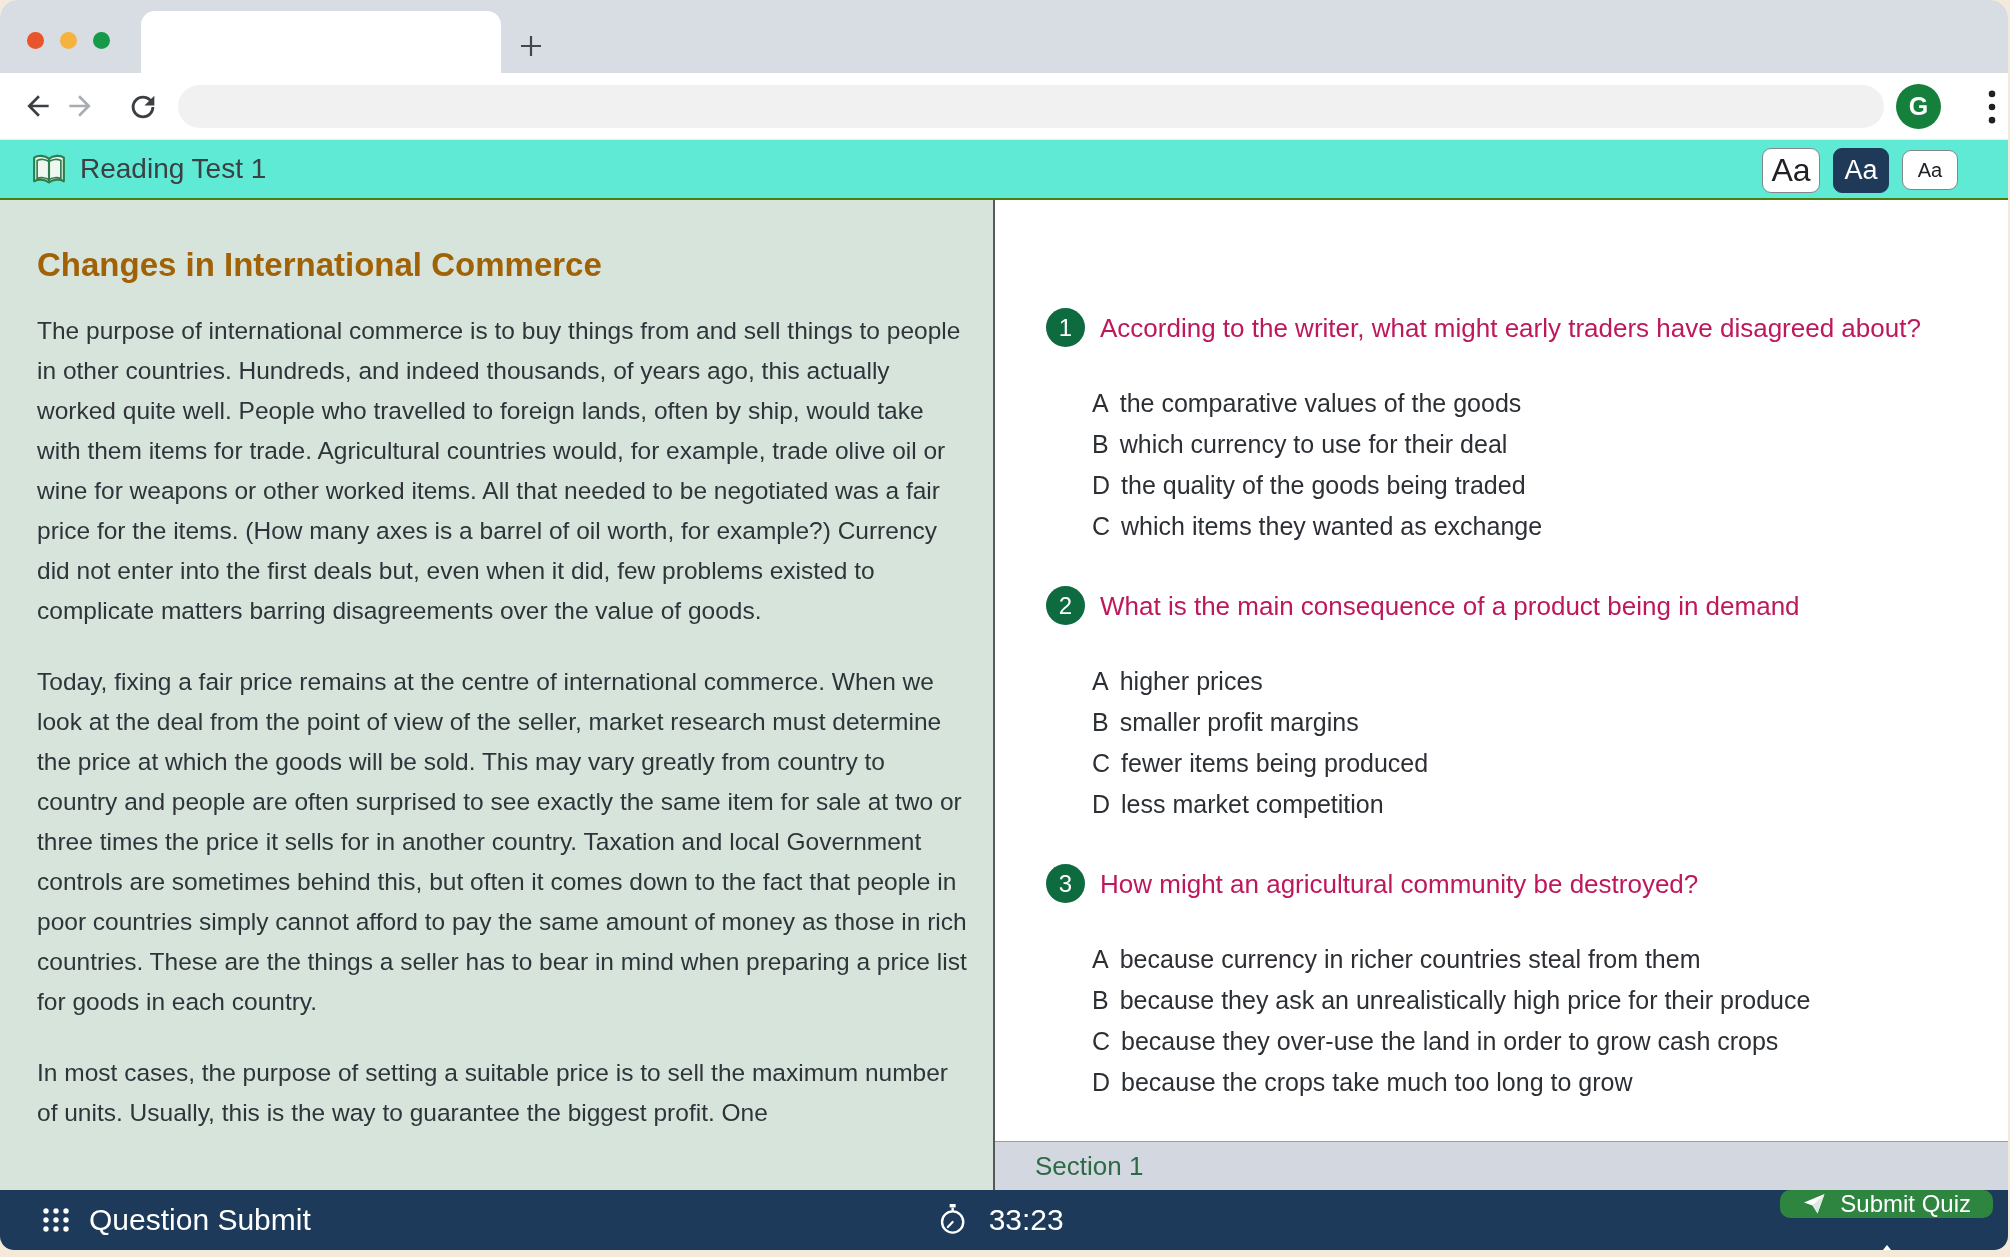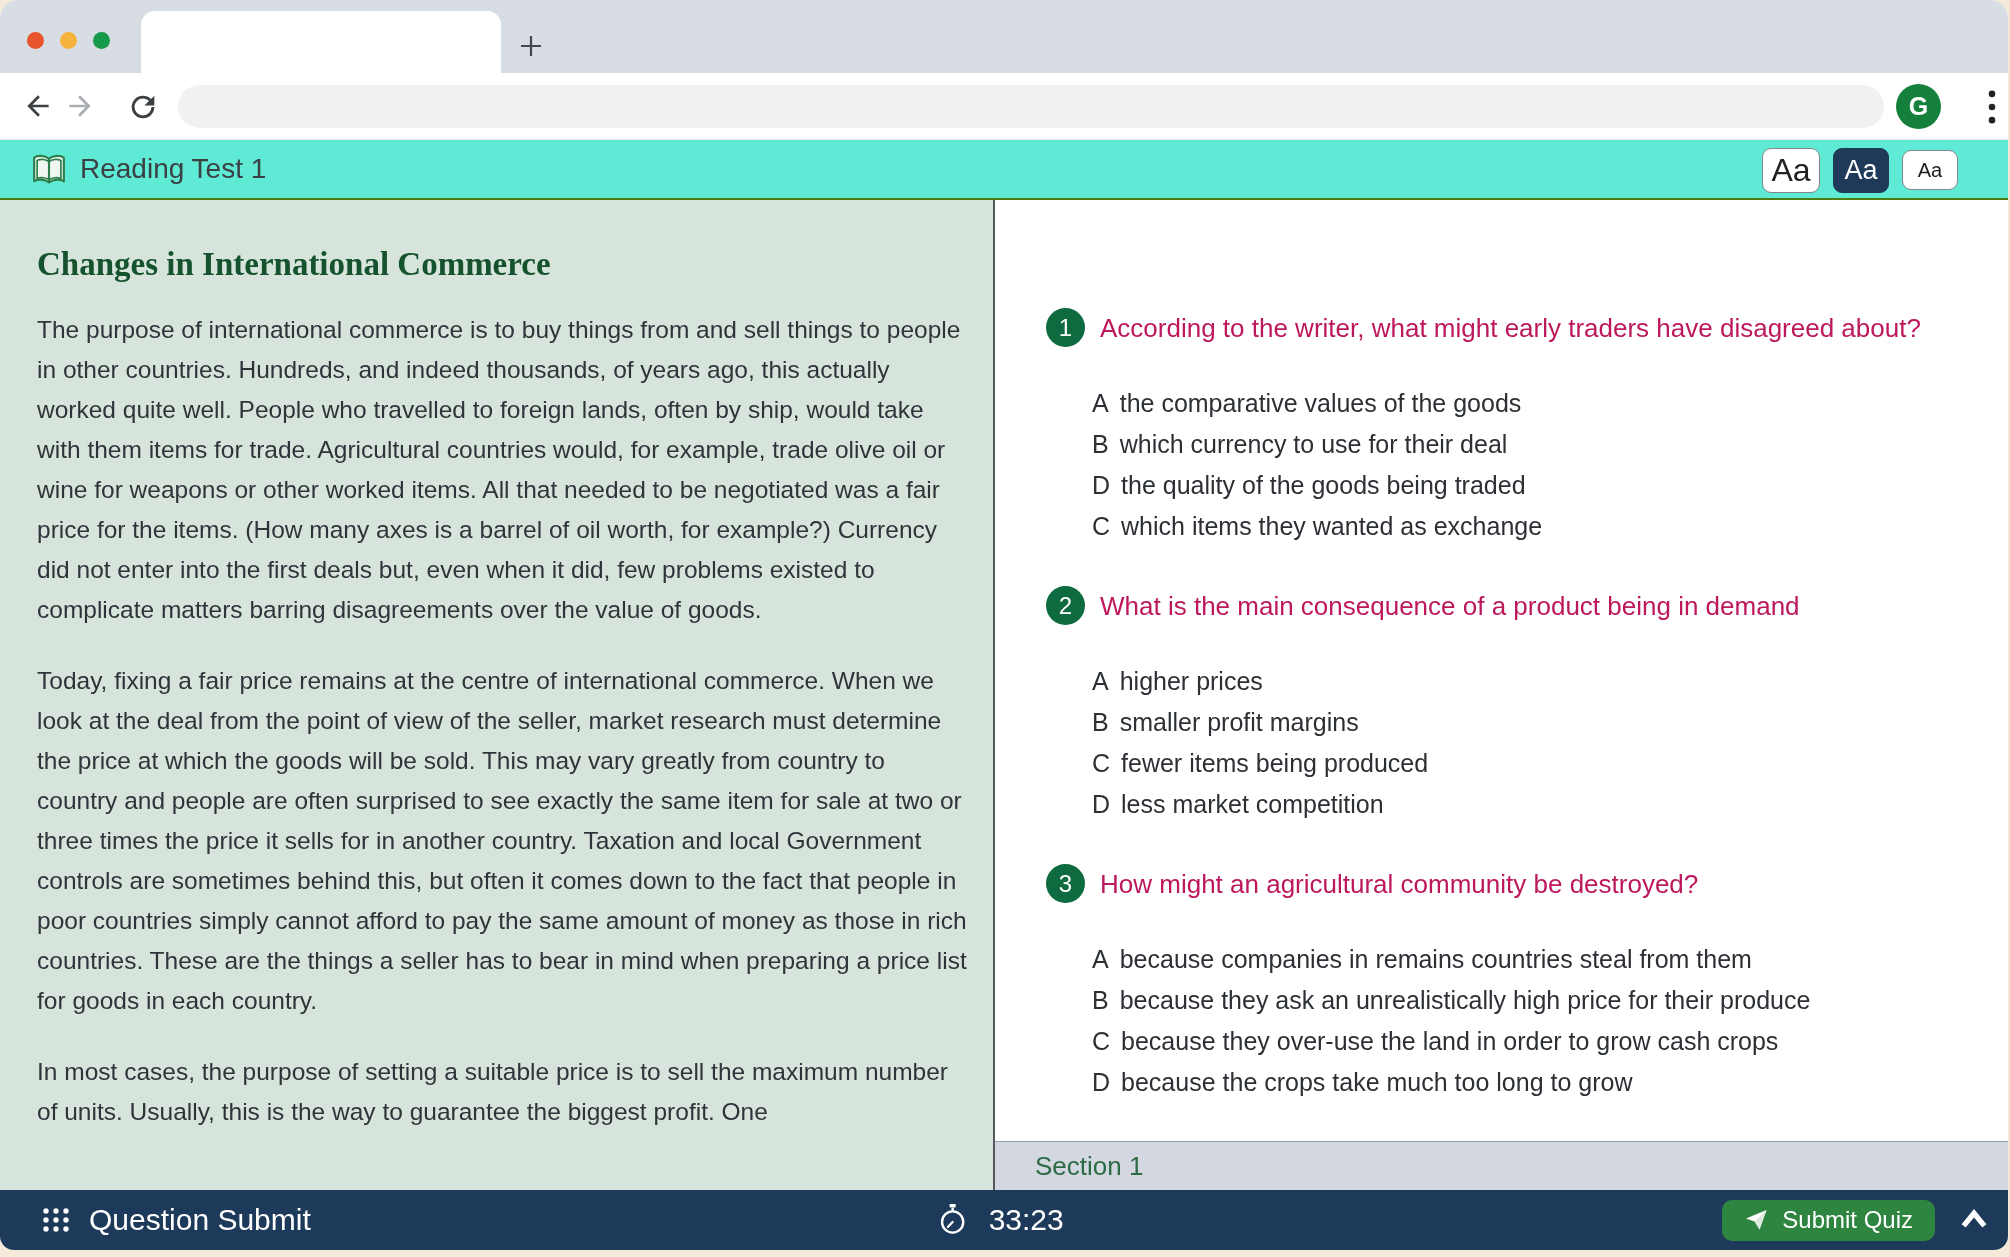--- a/index.html
+++ b/index.html
@@ -61,21 +61,21 @@
   }
   .fbtn.large  { width:58px; height:45px; font-size:32px; }
   .fbtn.medium { width:56px; height:45px; font-size:27px; background:#1e3a58; color:#fff; border-color:#1e3a58; }
   .fbtn.small  { width:56px; height:40px; font-size:20px; }
 
   
   .content { display:flex; height:990px; }
   .passage {
     width:993px; background:#d7e4db; padding:46px 24px 0 37px; overflow:hidden;
   }
-  .passage h1 { font-size:33px; font-weight:600; color:#14532d; margin:0 0 27px 0;font-family:Liberation Serif, serif; }
+  .passage h1 { font-size:33px; font-weight:600; color:#a16207; margin:0 0 27px 0; }
   .passage p  { font-size:24.5px; line-height:40px; color:#2f343a; margin:0 0 31px 0; }
   .divider { width:2px; background:#55595e; }
   .qpanel { flex:1; background:#fff; position:relative; padding:108px 30px 0 51px; }
   .q-head { display:flex; gap:15px; align-items:flex-start; margin-bottom:36px; }
   .badge {
     width:39px; height:39px; border-radius:50%; background:#0e6b40; color:#fff;
     font-size:24px; display:flex; align-items:center; justify-content:center; flex-shrink:0;
   }
   .q-text { font-size:26px; color:#be185d; padding-top:5px; }
   .options { margin-left:46px; margin-bottom:39px; }
@@ -93,21 +93,21 @@
   .palette {
     position:absolute; left:40px; top:0; height:60px;
     display:flex; align-items:center; gap:17px; font-size:30px; cursor:pointer;
   }
   .timer {
     position:absolute; left:50%; top:0; height:60px; transform:translateX(-53%);
     display:flex; align-items:center; gap:20px; font-size:30px;
   }
   .footer-right {
     position:absolute; right:15px; top:0; height:60px;
-    display:flex; align-items:center; gap:20px;
+    display:flex; align-items:center; gap:20px;flex-direction:column;
   }
   .submit {
     height:41px; background:#2e8540; border:none; border-radius:10px; color:#fff;
     font-size:24px; display:flex; align-items:center; gap:13px; padding:0 22px;
     font-family:"Liberation Sans", sans-serif; cursor:pointer;
   }
   .chevron-btn { width:38px; height:38px; background:transparent; border:none; padding:4px; cursor:pointer; }
 </style>
 </head>
 <body>
@@ -211,21 +211,21 @@
           <div class="option"><span class="letter">D</span><span>less market competition</span></div>
         </div>
       </div>
 
       <div class="question">
         <div class="q-head">
           <div class="badge">3</div>
           <div class="q-text">How might an agricultural community be destroyed?</div>
         </div>
         <div class="options">
-          <div class="option"><span class="letter">A</span><span>because companies in remains countries steal from them</span></div>
+          <div class="option"><span class="letter">A</span><span>because currency in richer countries steal from them</span></div>
           <div class="option"><span class="letter">B</span><span>because they ask an unrealistically high price for their produce</span></div>
           <div class="option"><span class="letter">C</span><span>because they over-use the land in order to grow cash crops</span></div>
           <div class="option"><span class="letter">D</span><span>because the crops take much too long to grow</span></div>
         </div>
       </div>
 
       <div class="section-bar">
         <span class="section-label">Section 1</span>
       </div>
     </div>

